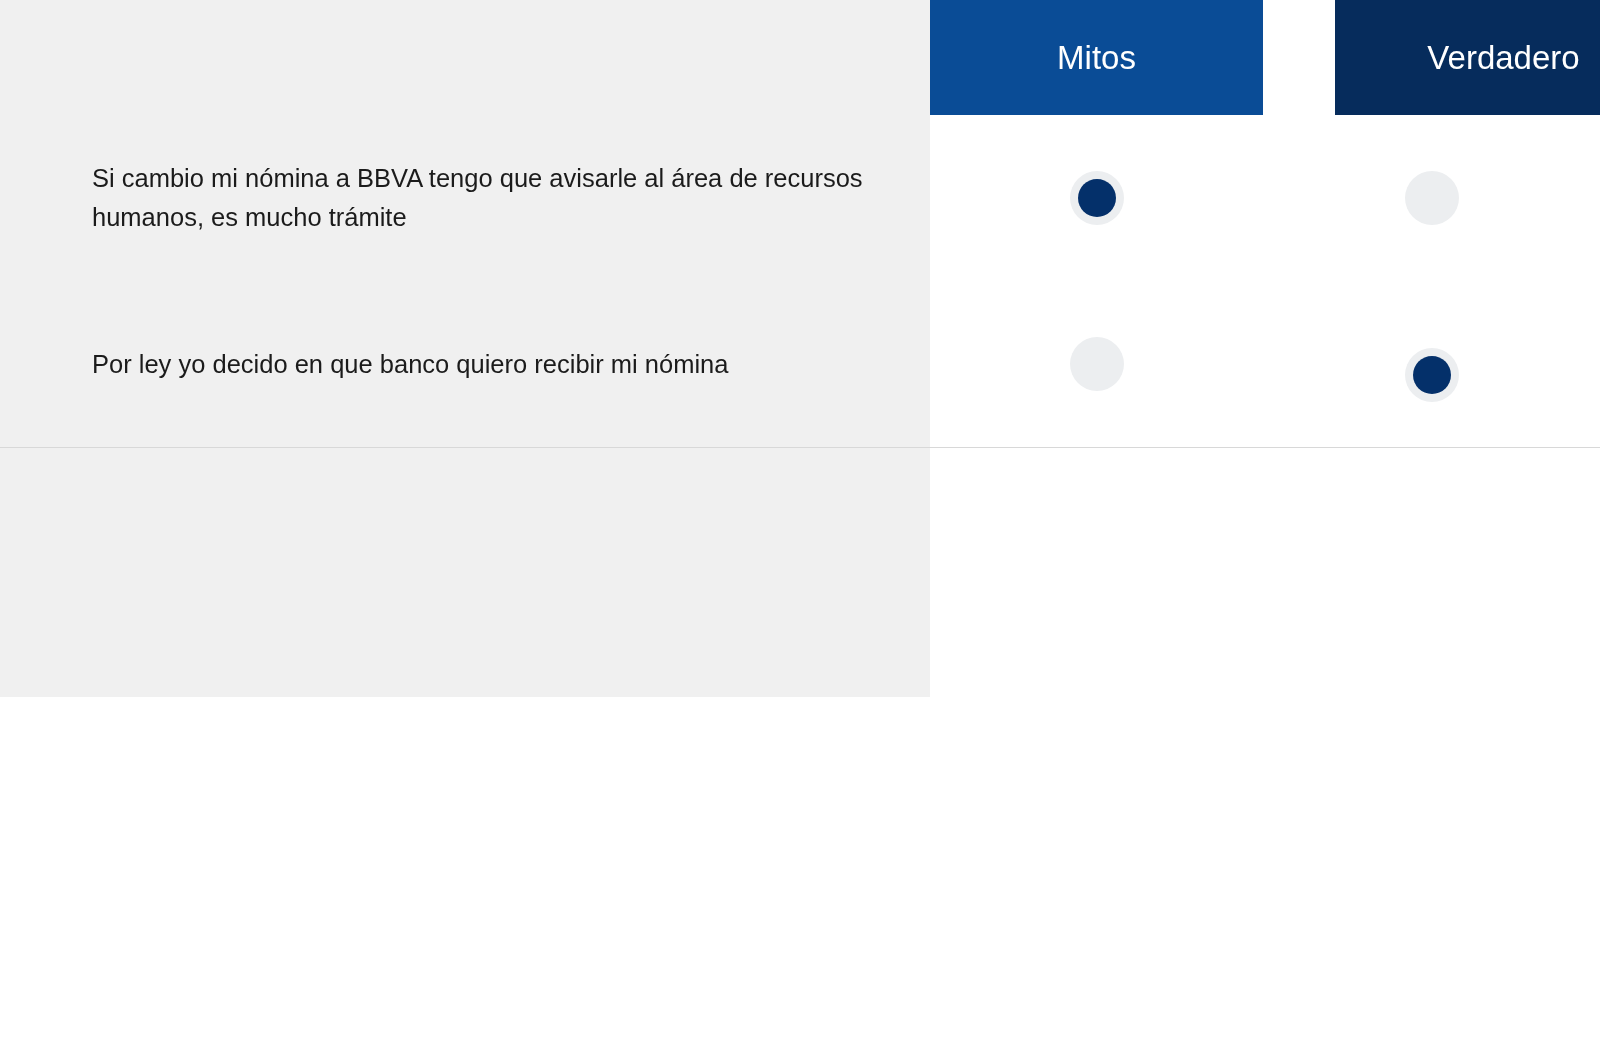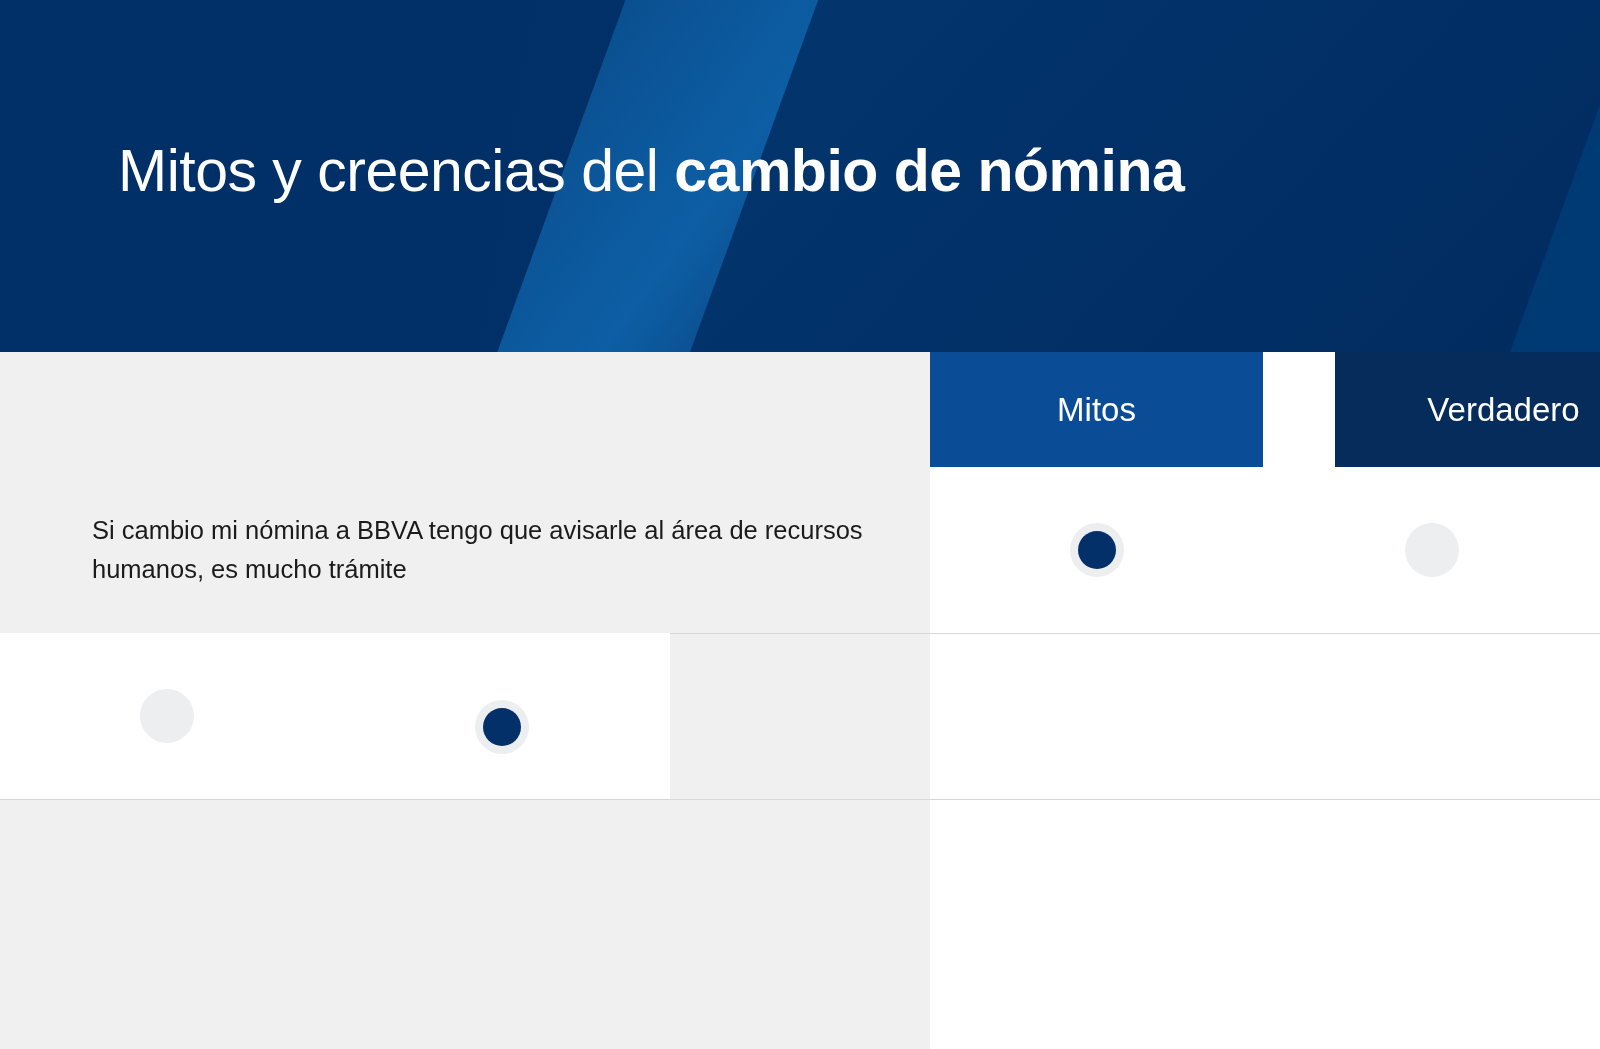--- a/index.html
+++ b/index.html
@@ -179,26 +179,20 @@
     background: #04306a;
   }
   
   .nudge-down { position: relative; top: 11px; }
 </style>
 </head>
 <body>
 
 <div class="page">
 
-  <div class="header">
-    <div class="header-bg-dark"></div>
-    <div class="header-wedge"></div>
-    <div class="header-wedge2"></div>
-    <div class="header-title"><span>Mitos y creencias del </span><b>cambio de nómina</b></div>
-  </div>
 
   <div class="table">
     <div class="col-left"></div>
 
     <div class="col-head falso">
       <span>Mitos</span>
     </div>
     <div class="col-head verdadero">
       <span>Verdadero</span>
     </div>
@@ -210,20 +204,21 @@
         <div class="cell">
           <span class="dot on"></span>
         </div>
         <div class="cell last">
           <span class="dot"></span>
         </div>
       </div>
       <div class="row-sep" style="top:166px"></div>
 
       <div class="row row-2">
+        <div class="label">Por ley yo decido en que banco quiero recibir mi nómina</div>
         <div class="cell">
           <span class="dot"></span>
         </div>
         <div class="cell last">
           <span class="dot on nudge-down"></span>
         </div>
       </div>
       <div class="row-sep" style="top:332px"></div>
 
 

